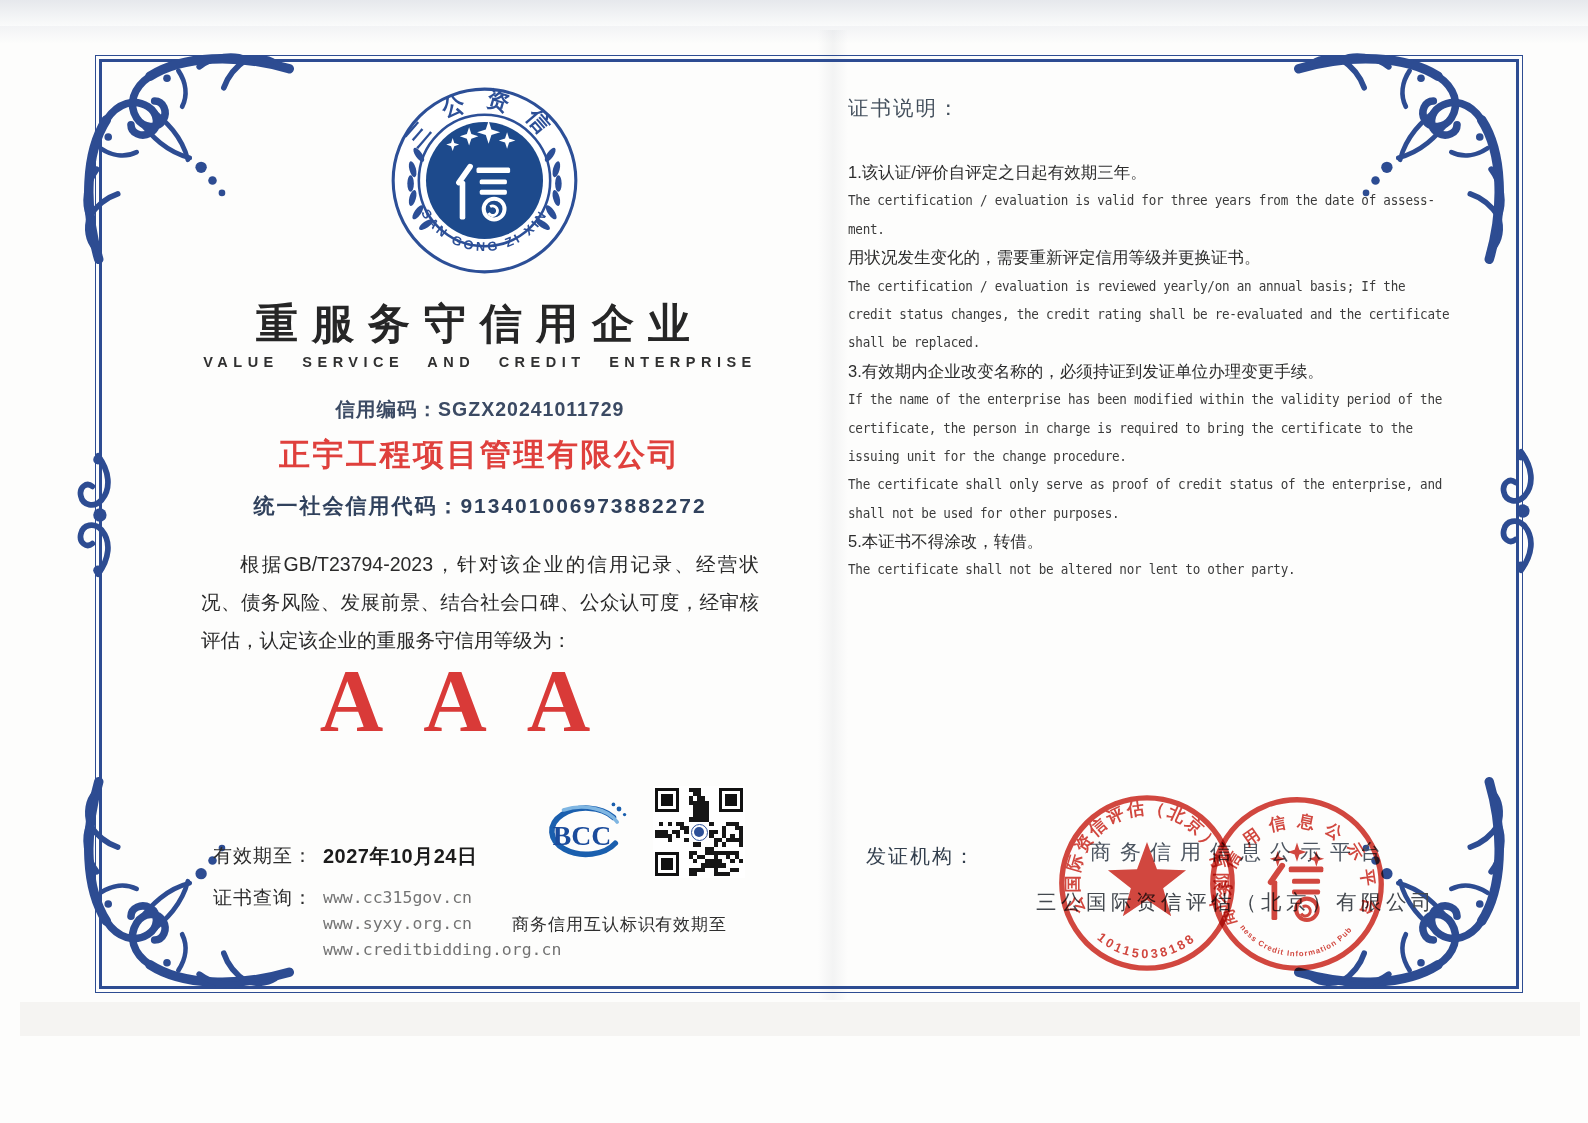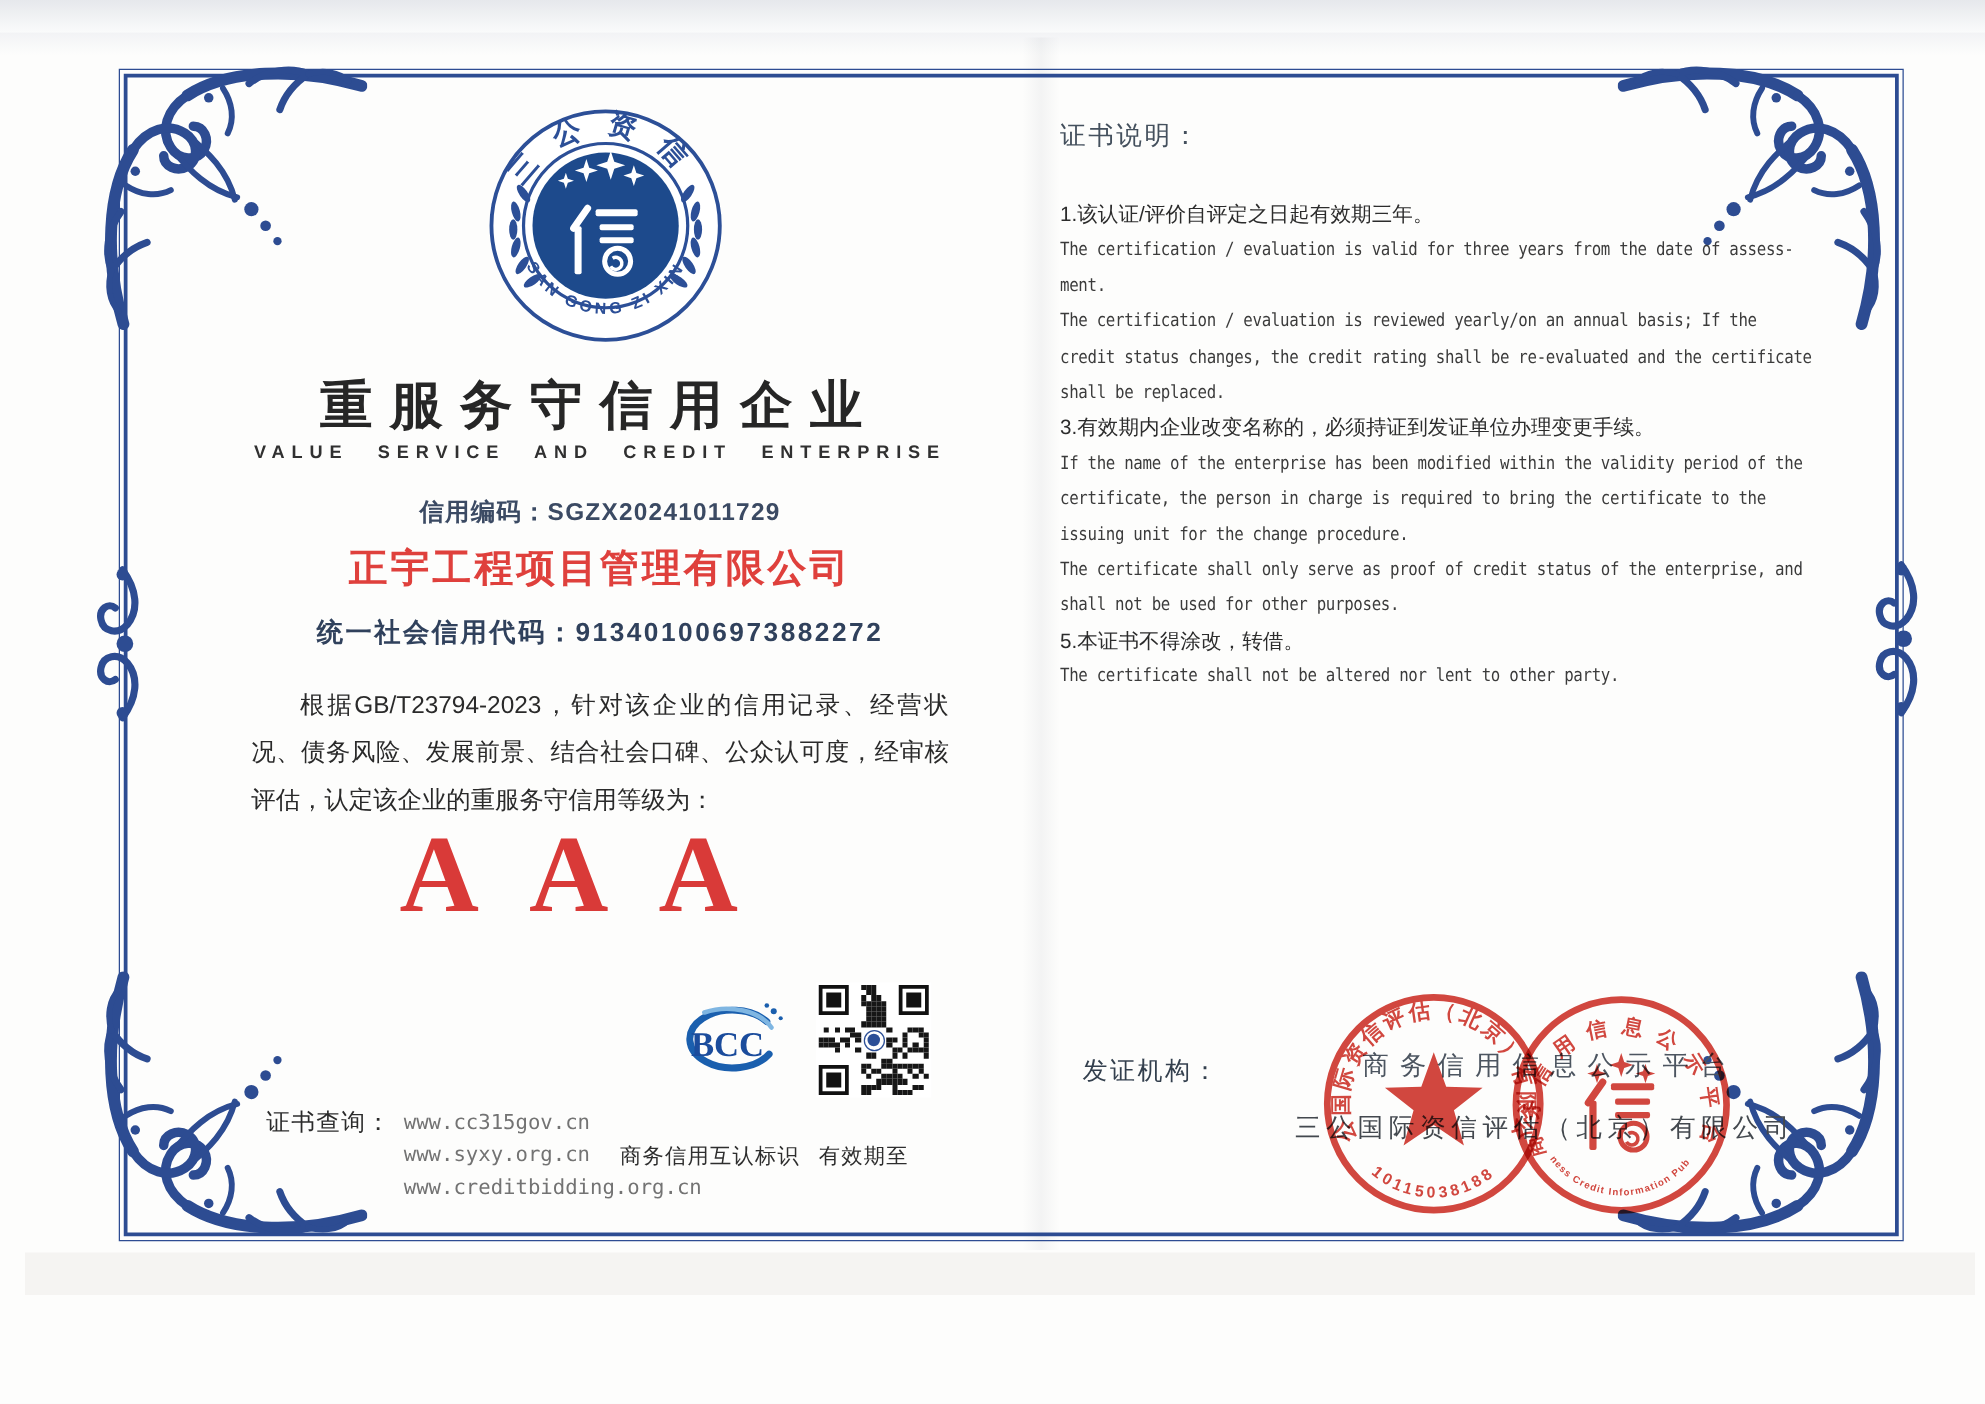--- a/index.html
+++ b/index.html
@@ -197,20 +197,24 @@
   <div class="company">正宇工程项目管理有限公司</div>
 
   <div class="uscc">
     <span>统一社会信用代码：</span><span>913401006973882272</span>
   </div>
 
   <div class="statement">根据GB/T23794-2023，针对该企业的信用记录、经营状况、债务风险、发展前景、结合社会口碑、公众认可度，经审核评估，认定该企业的重服务守信用等级为：</div>
 
   <div class="rating">AAA</div>
 
+  <div class="info-row" style="top:843px">
+    <span class="info-label">有效期至：</span>
+    <span class="info-value">2027年10月24日</span>
+  </div>
   <div class="info-row" style="top:885px">
     <span class="info-label">证书查询：</span>
     <span>
       <div class="url">www.cc315gov.cn</div>
       <div class="url">www.syxy.org.cn</div>
       <div class="url">www.creditbidding.org.cn</div>
     </span>
   </div>
 
   <svg class="bcc" width="94" height="74" viewBox="0 0 100 80">
@@ -341,28 +345,29 @@
       <div class="m" style="grid-area: 20 / 19;"></div>
       <div class="m" style="grid-area: 20 / 20;"></div>
       <div class="m" style="grid-area: 21 / 9;"></div>
       <div class="m" style="grid-area: 21 / 10;"></div>
       <div class="m" style="grid-area: 21 / 15;"></div>
       <div class="m" style="grid-area: 21 / 16;"></div>
       <div class="m" style="grid-area: 21 / 17;"></div>
       <div class="m" style="grid-area: 21 / 18;"></div>
     </div>
 
-  <div class="badge-label" style="left:496px;top:913px">商务信用互认标识</div>
+  <div class="badge-label" style="left:512px;top:913px">商务信用互认标识</div>
   <div class="badge-label" style="left:655px;top:913px">有效期至</div>
 
   <div class="ins-heading">证书说明：</div>
   <div class="ins-box">
     <div class="ins-line zh">1.该认证/评价自评定之日起有效期三年。</div>
     <div class="ins-line en">The certification / evaluation is valid for three years from the date of assess-</div>
     <div class="ins-line en">ment.</div>
+    <div class="ins-line zh">用状况发生变化的，需要重新评定信用等级并更换证书。</div>
     <div class="ins-line en">The certification / evaluation is reviewed yearly/on an annual basis; If the</div>
     <div class="ins-line en">credit status changes, the credit rating shall be re-evaluated and the certificate</div>
     <div class="ins-line en">shall be replaced.</div>
     <div class="ins-line zh">3.有效期内企业改变名称的，必须持证到发证单位办理变更手续。</div>
     <div class="ins-line en">If the name of the enterprise has been modified within the validity period of the</div>
     <div class="ins-line en">certificate, the person in charge is required to bring the certificate to the</div>
     <div class="ins-line en">issuing unit for the change procedure.</div>
     <div class="ins-line en">The certificate shall only serve as proof of credit status of the enterprise, and</div>
     <div class="ins-line en">shall not be used for other purposes.</div>
     <div class="ins-line zh">5.本证书不得涂改，转借。</div>

